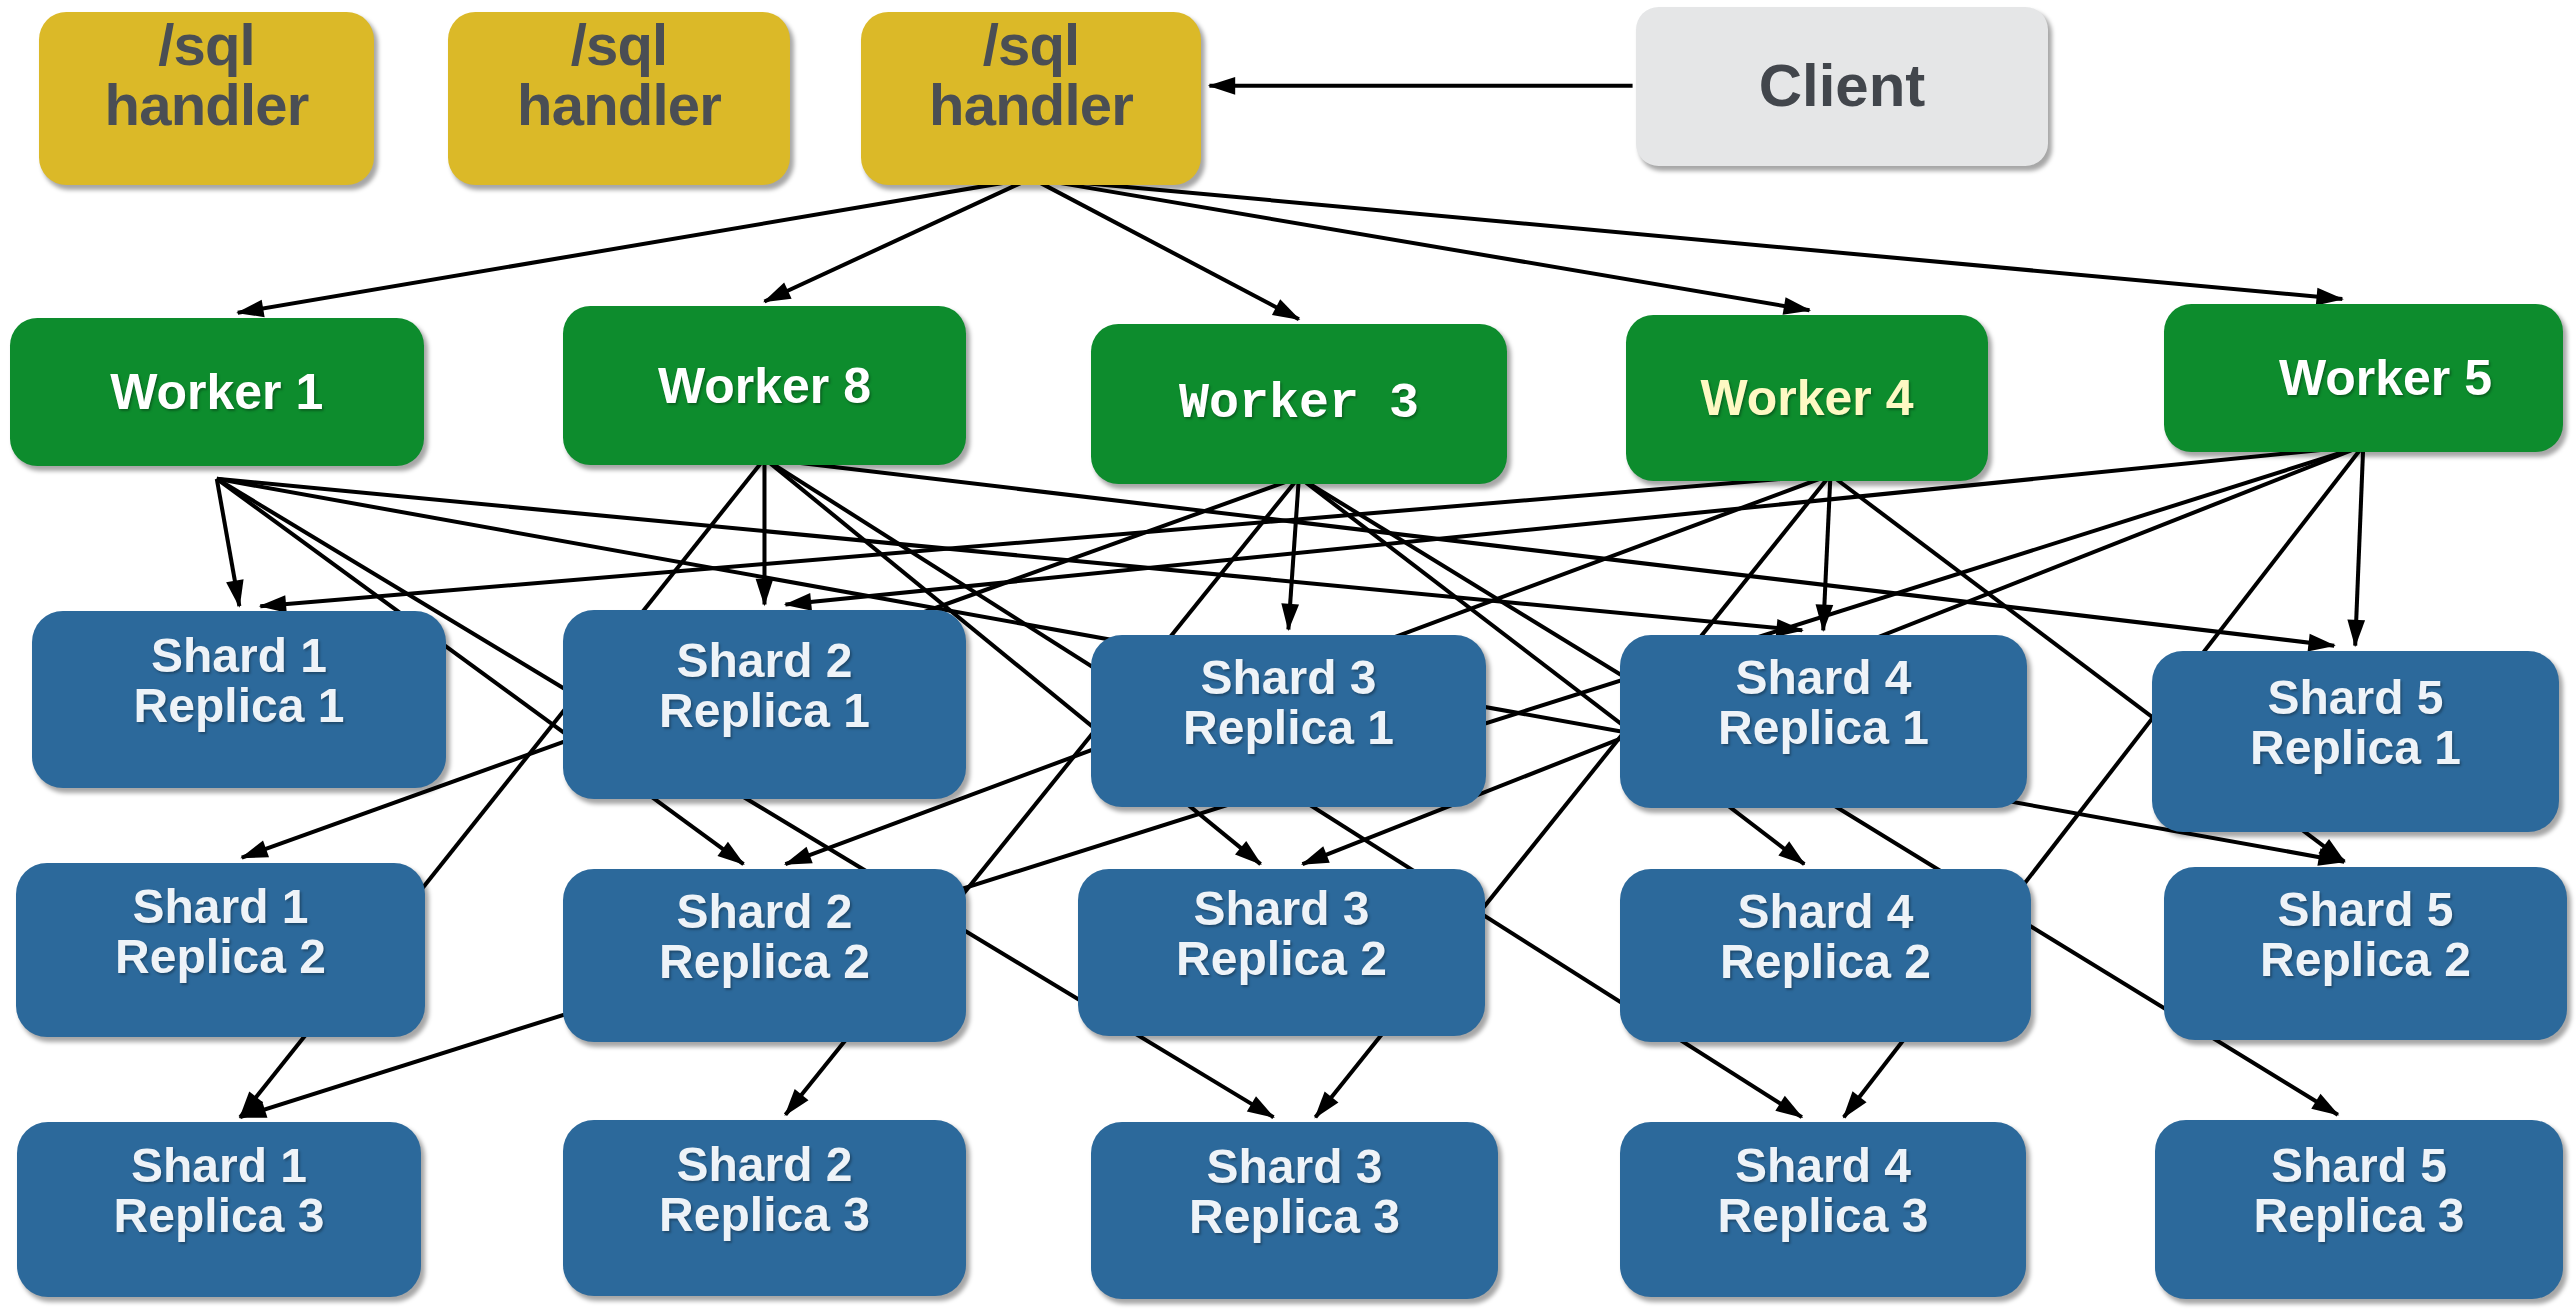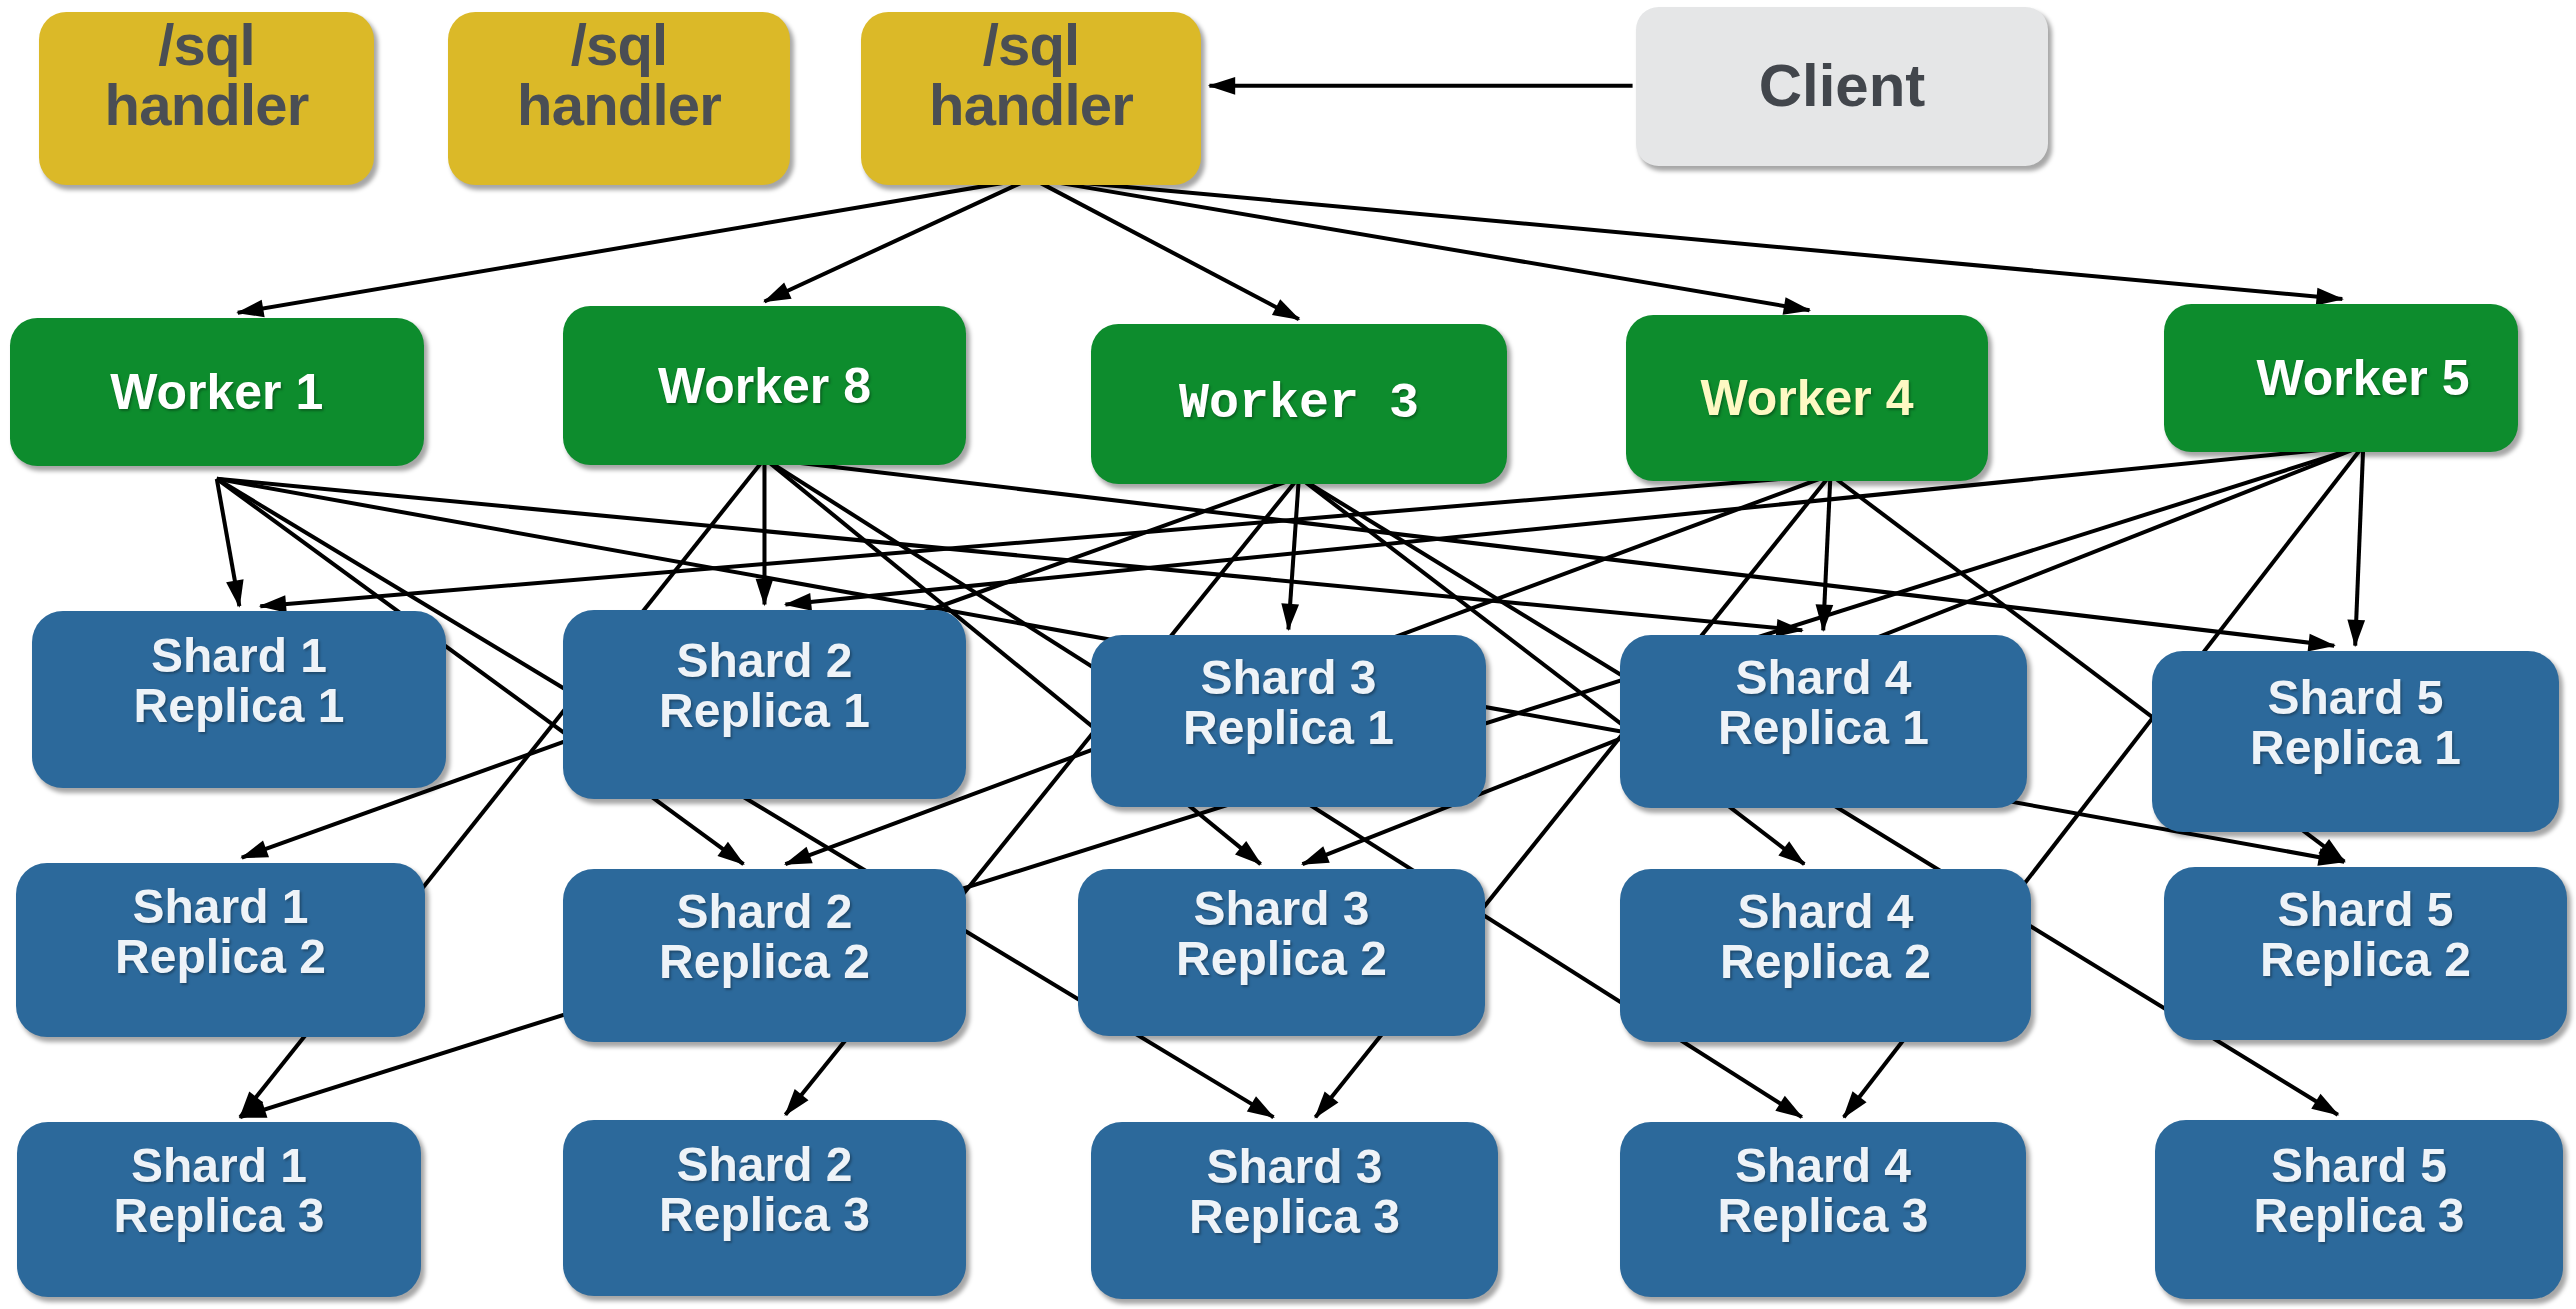--- a/index.html
+++ b/index.html
@@ -103,21 +103,21 @@
 handler</span></div>
     <div class="node handler" style="left: 448px; top: 12px; width: 342px; height: 173px; background: rgb(219, 185, 40); color: rgb(74, 78, 84);"><span>/sql
 handler</span></div>
     <div class="node handler" style="left: 861px; top: 12px; width: 340px; height: 173px; background: rgb(219, 185, 40); color: rgb(74, 78, 84);"><span>/sql
 handler</span></div>
     <div class="node client" style="left: 1636px; top: 6.5px; width: 412px; height: 159px; background: rgb(229, 230, 231); color: rgb(66, 70, 76);"><span>Client</span></div>
     <div class="node worker" style="left: 9.7px; top: 318px; width: 414px; height: 148px; background: rgb(13, 140, 45); color: rgb(255, 255, 255);"><span>Worker 1</span></div>
     <div class="node worker" style="left: 563px; top: 306px; width: 403px; height: 159px; background: rgb(13, 140, 45); color: rgb(255, 255, 255);"><span>Worker 8</span></div>
     <div class="node worker" style="left: 1091px; top: 324px; width: 416px; height: 160px; background: rgb(13, 140, 45); color: rgb(255, 255, 255); font-family: Liberation Mono, monospace;"><span>Worker 3</span></div>
     <div class="node worker" style="left: 1626px; top: 315px; width: 362px; height: 166px; background: rgb(13, 140, 45); color: #fef9c3;"><span>Worker 4</span></div>
-    <div class="node worker" style="left: 2164px; top: 304px; width: 354px; height: 148px; background: rgb(13, 140, 45); color: rgb(255, 255, 255); padding-left: 44px;"><span>Worker 5</span></div>
+    <div class="node worker" style="left: 2164px; top: 304px; width: 399px; height: 148px; background: rgb(13, 140, 45); color: rgb(255, 255, 255); padding-left: 44px;"><span>Worker 5</span></div>
     <div class="node shard" style="left: 32px; top: 611px; width: 414px; height: 177px; background: rgb(44, 105, 155); color: rgb(238, 243, 248);"><span>Shard 1
 Replica 1</span></div>
     <div class="node shard" style="left: 563px; top: 610px; width: 403px; height: 189px; background: rgb(44, 105, 155); color: rgb(238, 243, 248);"><span>Shard 2
 Replica 1</span></div>
     <div class="node shard" style="left: 1091px; top: 635px; width: 395px; height: 172px; background: rgb(44, 105, 155); color: rgb(238, 243, 248);"><span>Shard 3
 Replica 1</span></div>
     <div class="node shard" style="left: 1620px; top: 635px; width: 407px; height: 173px; background: rgb(44, 105, 155); color: rgb(238, 243, 248);"><span>Shard 4
 Replica 1</span></div>
     <div class="node shard" style="left: 2152px; top: 651px; width: 407px; height: 181px; background: rgb(44, 105, 155); color: rgb(238, 243, 248);"><span>Shard 5
 Replica 1</span></div>

